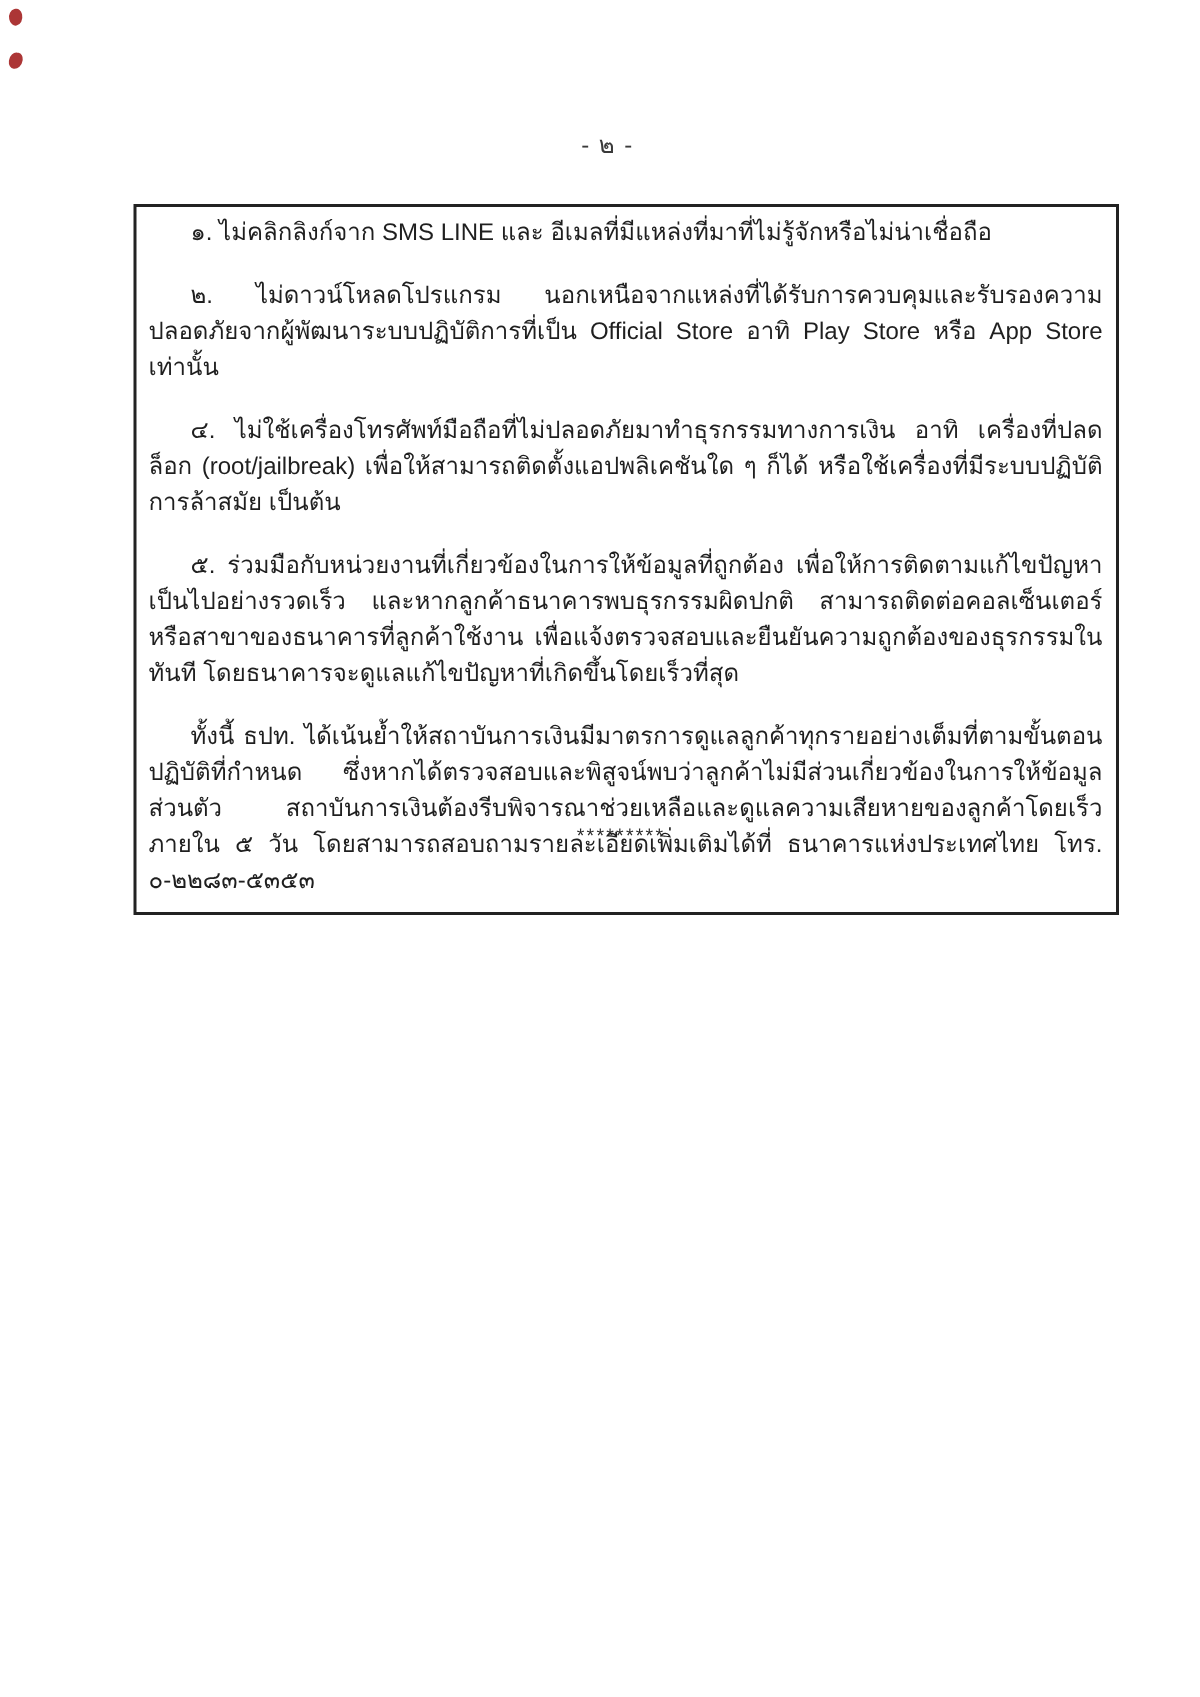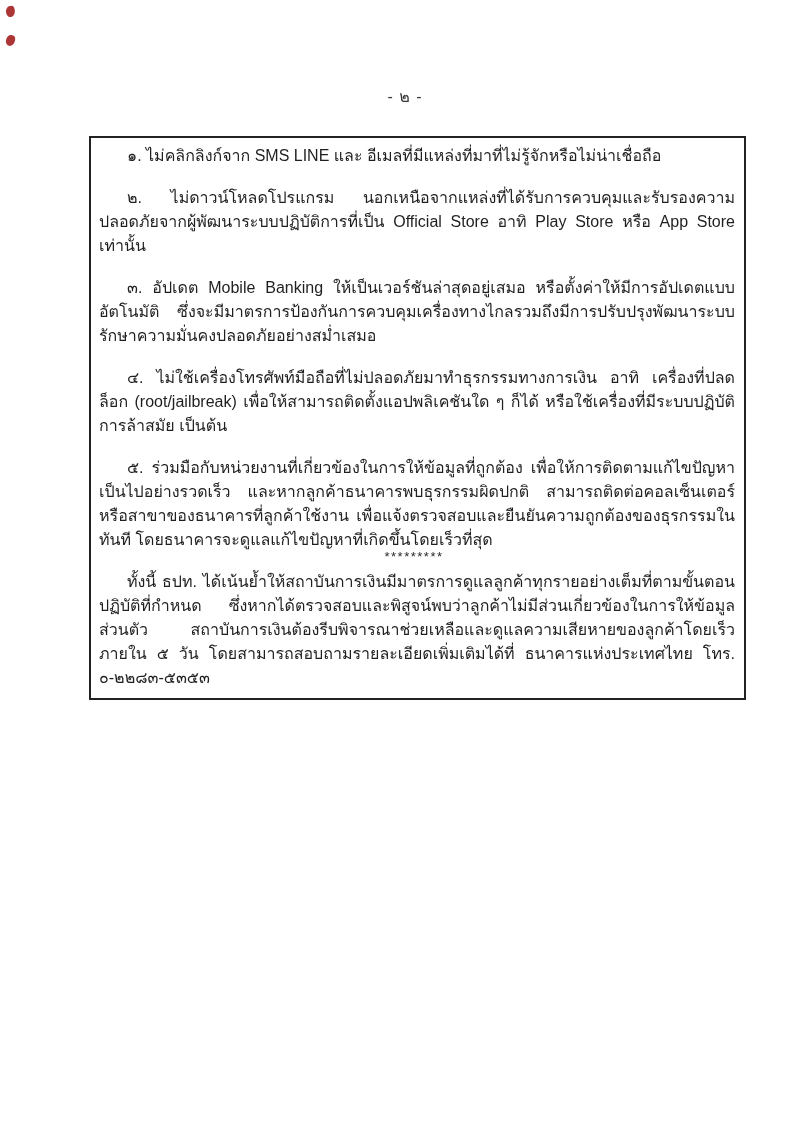--- a/index.html
+++ b/index.html
@@ -66,21 +66,20 @@
 <div>
 
   <span class="corner-mark m1"></span>
   <span class="corner-mark m2"></span>
 
   <div class="page-number">- ๒ -</div>
 
   <div class="notice-box">
     <p>๑. ไม่คลิกลิงก์จาก SMS LINE และ อีเมลที่มีแหล่งที่มาที่ไม่รู้จักหรือไม่น่าเชื่อถือ</p>
     <p>๒. ไม่ดาวน์โหลดโปรแกรม นอกเหนือจากแหล่งที่ได้รับการควบคุมและรับรองความปลอดภัยจากผู้พัฒนาระบบปฏิบัติการที่เป็น Official Store อาทิ Play Store หรือ App Store เท่านั้น</p>
-    <p>๓. อัปเดต Mobile Banking ให้เป็นเวอร์ชันล่าสุดอยู่เสมอ หรือตั้งค่าให้มีการอัปเดตแบบอัตโนมัติ ซึ่งจะมีมาตรการป้องกันการควบคุมเครื่องทางไกลรวมถึงมีการปรับปรุงพัฒนาระบบรักษาความมั่นคงปลอดภัยอย่างสม่ำเสมอ</p>
     <p>๔. ไม่ใช้เครื่องโทรศัพท์มือถือที่ไม่ปลอดภัยมาทำธุรกรรมทางการเงิน อาทิ เครื่องที่ปลดล็อก (root/jailbreak) เพื่อให้สามารถติดตั้งแอปพลิเคชันใด ๆ ก็ได้ หรือใช้เครื่องที่มีระบบปฏิบัติการล้าสมัย เป็นต้น</p>
     <p>๕. ร่วมมือกับหน่วยงานที่เกี่ยวข้องในการให้ข้อมูลที่ถูกต้อง เพื่อให้การติดตามแก้ไขปัญหาเป็นไปอย่างรวดเร็ว และหากลูกค้าธนาคารพบธุรกรรมผิดปกติ สามารถติดต่อคอลเซ็นเตอร์หรือสาขาของธนาคารที่ลูกค้าใช้งาน เพื่อแจ้งตรวจสอบและยืนยันความถูกต้องของธุรกรรมในทันที โดยธนาคารจะดูแลแก้ไขปัญหาที่เกิดขึ้นโดยเร็วที่สุด</p>
     <p>ทั้งนี้ ธปท. ได้เน้นย้ำให้สถาบันการเงินมีมาตรการดูแลลูกค้าทุกรายอย่างเต็มที่ตามขั้นตอนปฏิบัติที่กำหนด ซึ่งหากได้ตรวจสอบและพิสูจน์พบว่าลูกค้าไม่มีส่วนเกี่ยวข้องในการให้ข้อมูลส่วนตัว สถาบันการเงินต้องรีบพิจารณาช่วยเหลือและดูแลความเสียหายของลูกค้าโดยเร็วภายใน ๕ วัน โดยสามารถสอบถามรายละเอียดเพิ่มเติมได้ที่ ธนาคารแห่งประเทศไทย โทร. ๐-๒๒๘๓-๕๓๕๓</p>
   </div>
 
   <div class="footer-separator">*********</div>
 
 </div>
 
 </body></html>

